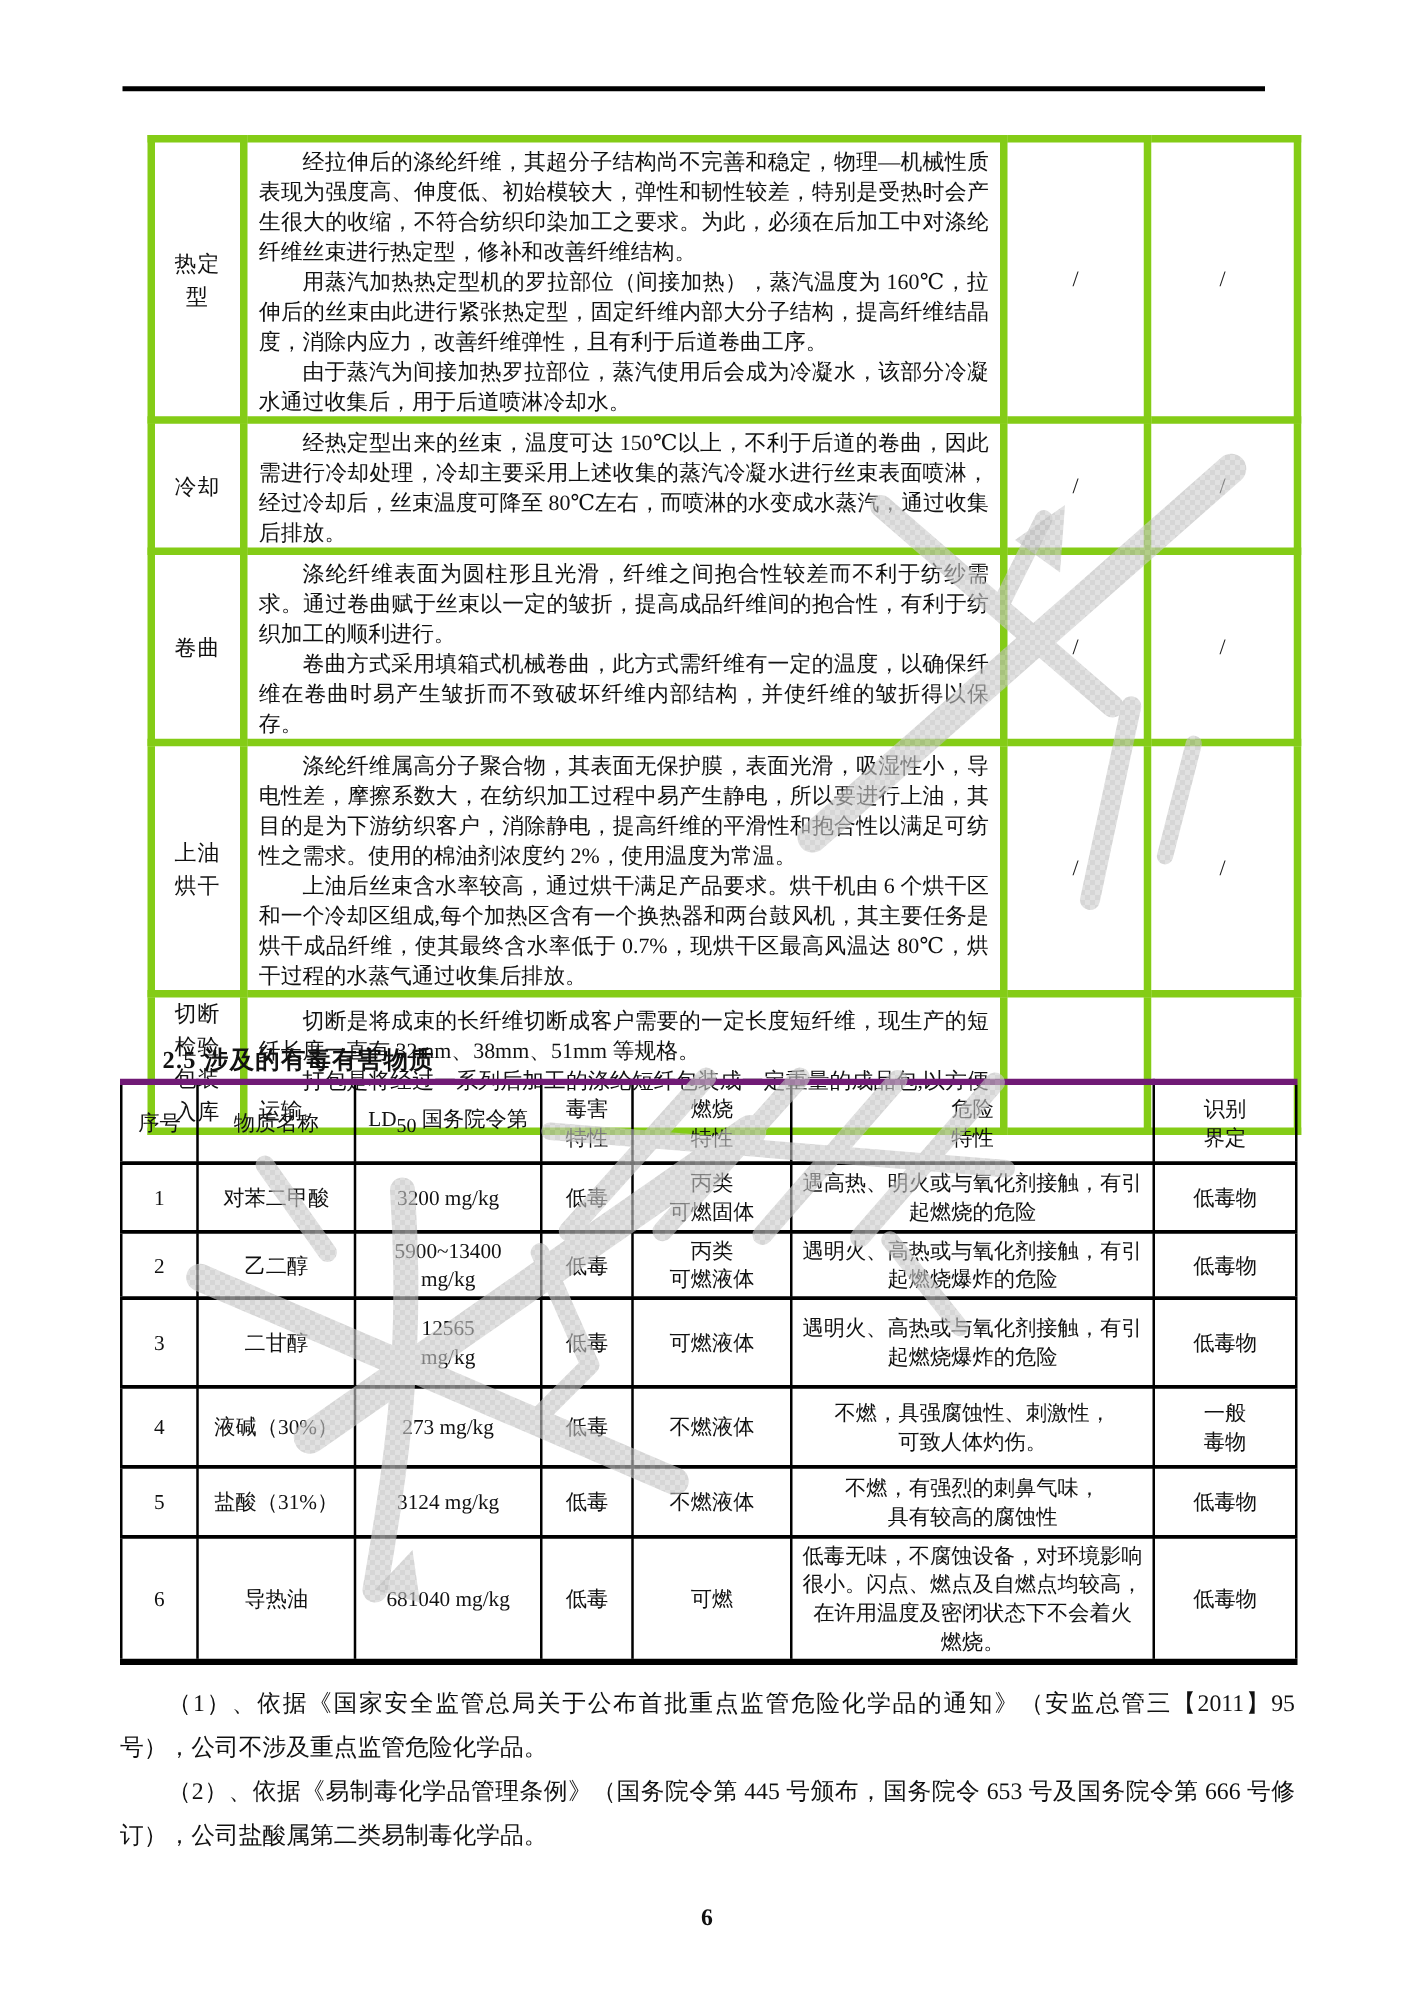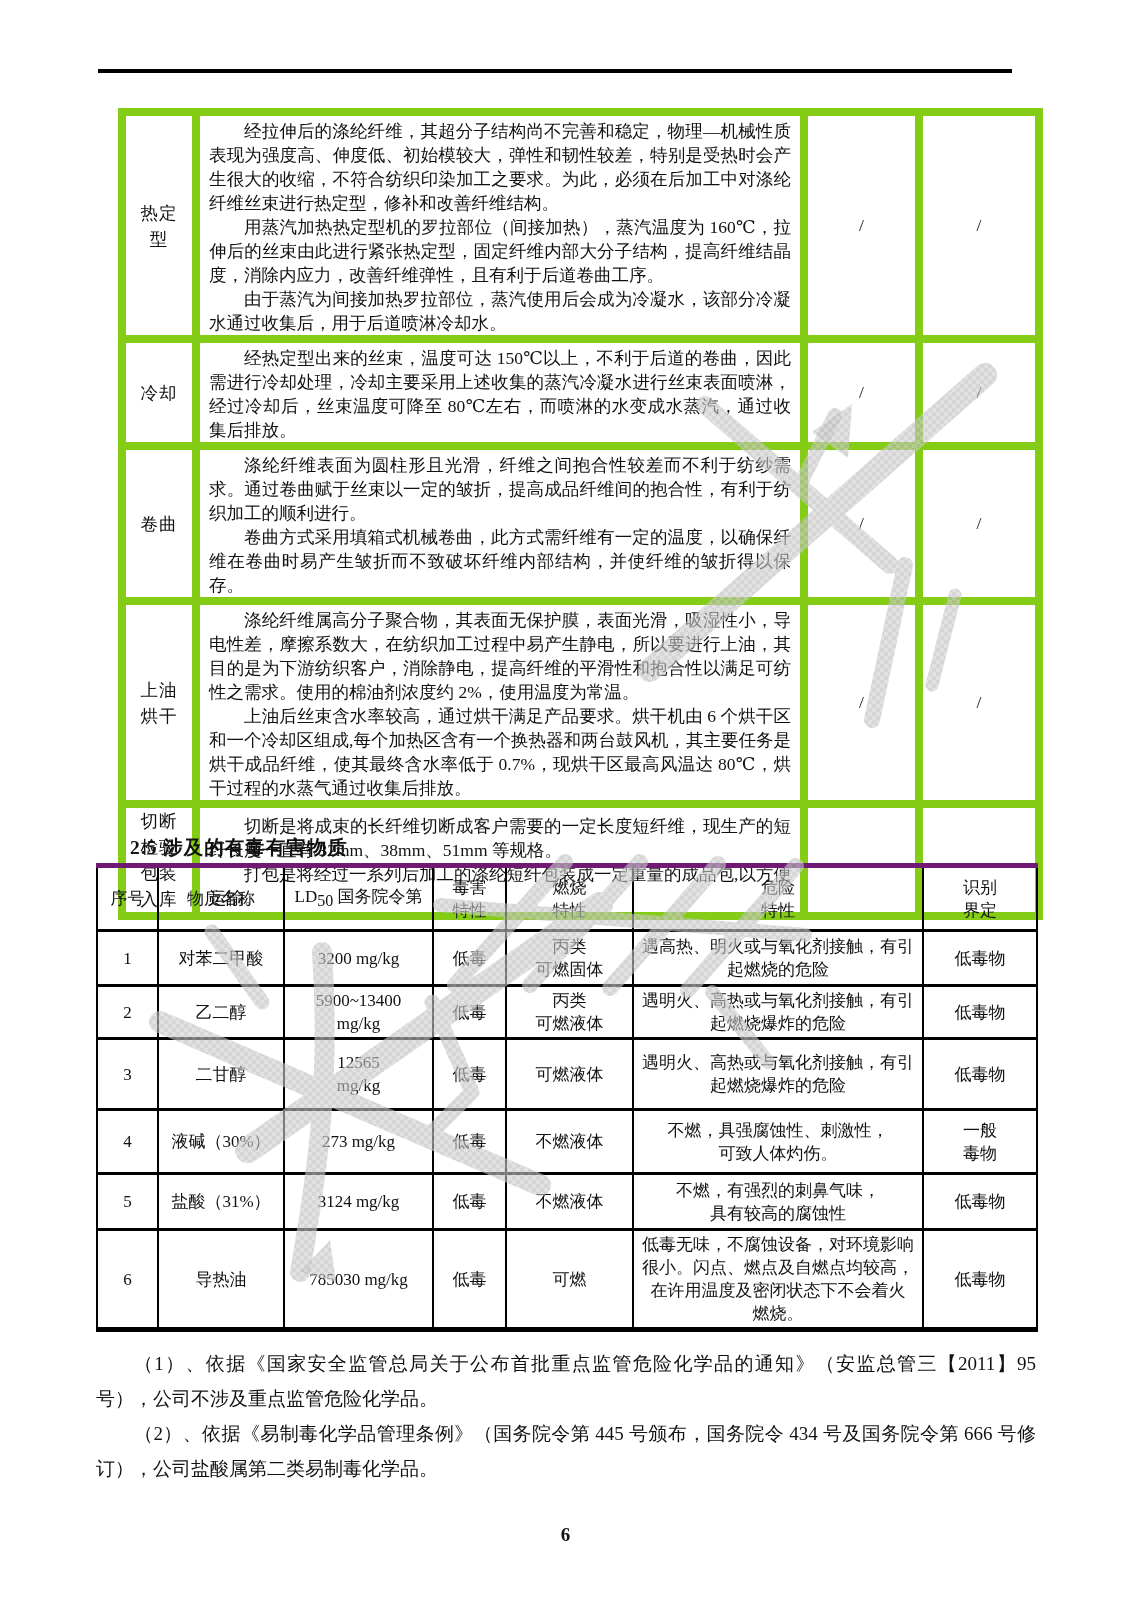--- a/index.html
+++ b/index.html
@@ -11,21 +11,21 @@
   .abs{position:absolute;}
   
   #header-rule{left:98px;top:69px;width:914px;height:4px;background:#000;}
 
   
   #process-table{
     left:118px;top:108px;width:917px;height:712px;
     border-collapse:collapse;table-layout:fixed;
   }
   #process-table td{
-    border:8px solid #84cc16;vertical-align:middle;overflow:hidden;
+    border:6px solid #84cc16;vertical-align:middle;overflow:hidden;
     font-size:17.5px;
   }
   #process-table{border-top:5px solid #000;border-bottom:4px solid #000;}
   td.stage{
     text-align:center;padding:0 13px;line-height:26px;letter-spacing:1px;
   }
   td.desc{
     vertical-align:top;padding:3px 9px 0 9px;text-align:justify;
   }
   td.desc p{margin:0;text-indent:2em;line-height:24px;}
@@ -198,35 +198,35 @@
     <td>3124 mg/kg</td>
     <td>低毒</td>
     <td class="pre">不燃液体</td>
     <td class="pre">不燃，有强烈的刺鼻气味，
 具有较高的腐蚀性</td>
     <td>低毒物</td>
   </tr>
   <tr style="height:98px;">
     <td>6</td>
     <td>导热油</td>
-    <td>785030 mg/kg</td>
+    <td>681040 mg/kg</td>
     <td>低毒</td>
     <td class="pre">可燃</td>
     <td class="pre">低毒无味，不腐蚀设备，对环境影响
 很小。闪点、燃点及自燃点均较高，
 在许用温度及密闭状态下不会着火
 燃烧。</td>
     <td>低毒物</td>
   </tr>
 </tbody>
   </table>
 
 <div class="abs" id="notes">
   <p>（1）、依据《国家安全监管总局关于公布首批重点监管危险化学品的通知》（安监总管三【2011】95 号），公司不涉及重点监管危险化学品。</p>
-  <p>（2）、依据《易制毒化学品管理条例》（国务院令第 445 号颁布，国务院令 434 号及国务院令第 666 号修订），公司盐酸属第二类易制毒化学品。</p>
+  <p>（2）、依据《易制毒化学品管理条例》（国务院令第 445 号颁布，国务院令 653 号及国务院令第 666 号修订），公司盐酸属第二类易制毒化学品。</p>
 </div>
 
 <div class="abs" id="page-number">6</div>
 
 <svg class="abs" id="watermark" viewBox="0 0 1131 1600" xmlns="http://www.w3.org/2000/svg">
   <defs>
     <pattern id="wmhatch" width="8" height="8" patternUnits="userSpaceOnUse">
       <rect width="8" height="8" fill="#cfcfcf"></rect>
       <rect width="4" height="4" fill="#bdbdbd"></rect>
       <rect x="4" y="4" width="4" height="4" fill="#bdbdbd"></rect>

